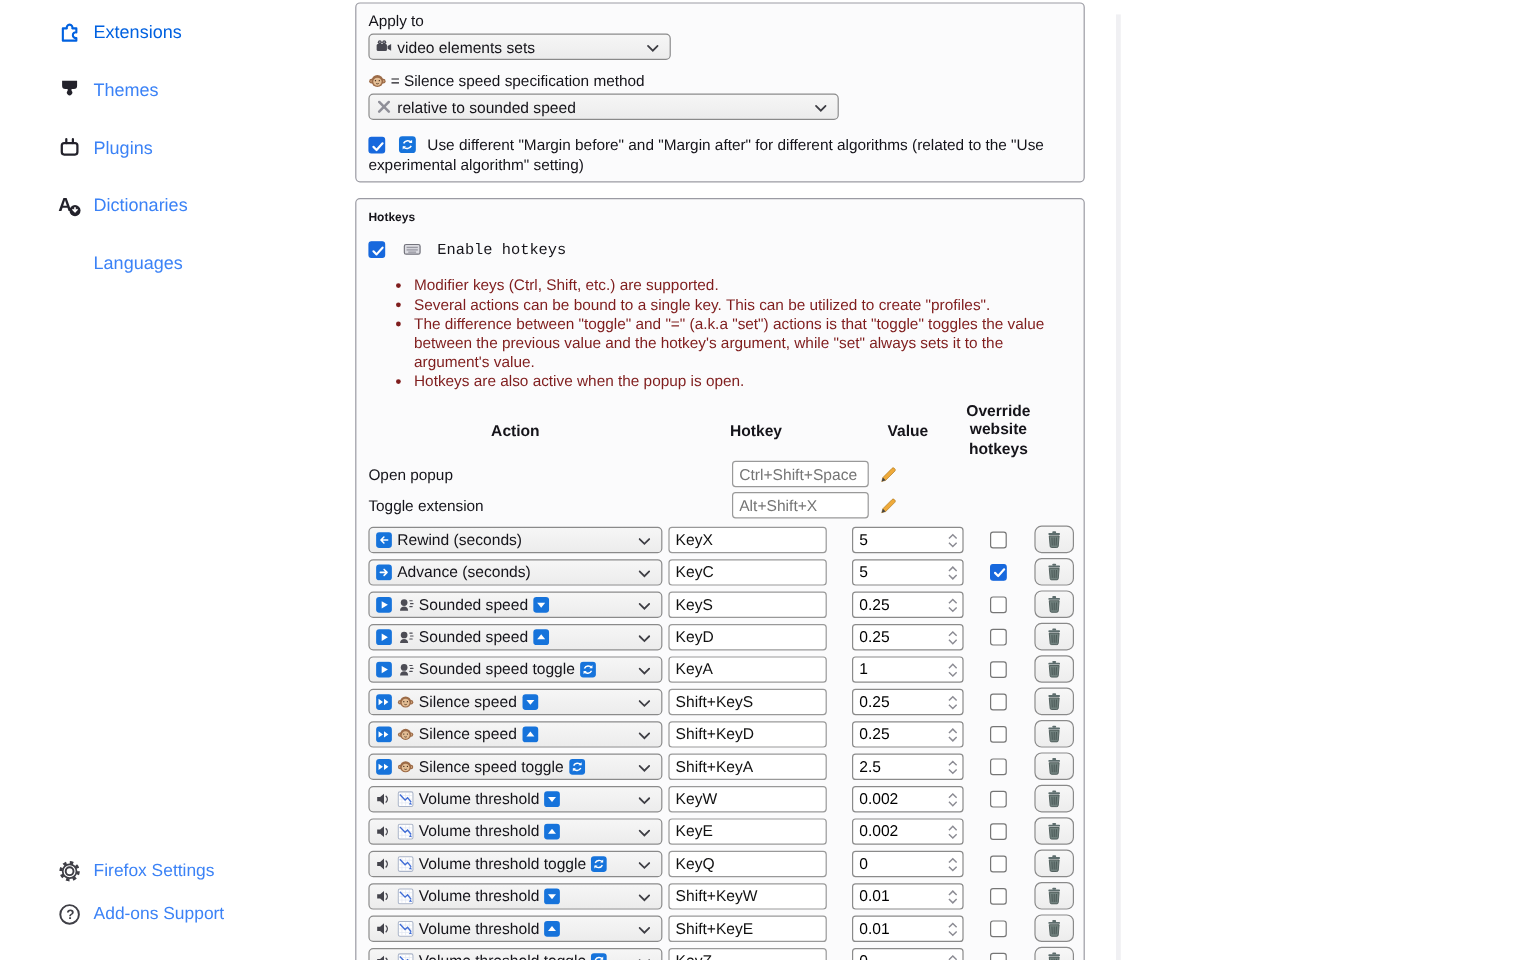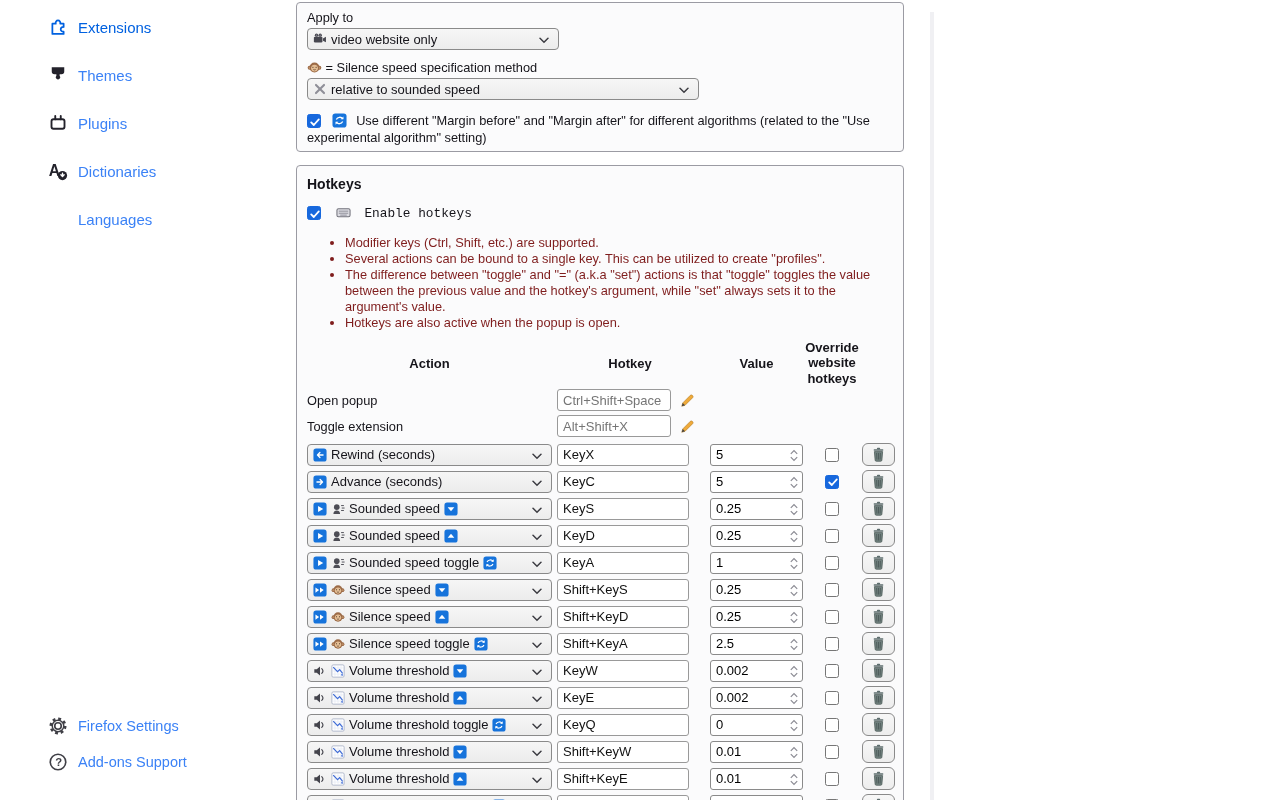--- a/index.html
+++ b/index.html
@@ -46,39 +46,39 @@
   .cb { display:inline-block; width:14px; height:14px; border:1px solid #767676; border-radius:2.5px;
     background:#fff; vertical-align:-3px; cursor:pointer; }
   .cb.checked { background:#1768dd; border-color:#1768dd; }
   .cb svg { width:12px; height:12px; display:block; margin:0.5px; }
 
   .check-row { font-size:12.8px; line-height:16.5px; }
   .check-row .cb { margin-right:7px; }
   .check-row .inline-icon { margin-right:6px; }
 
   
-  .hk-title { font-size:14px; font-weight:bold; margin-bottom:13px; }
+  .hk-title { font-size:10px; font-weight:bold; margin-bottom:13px; }
   .enable-row { font-size:12.8px; margin-bottom:14px;font-family:Liberation Mono, monospace; }
   .enable-row .cb { margin-right:7px; }
   .enable-row .inline-icon { margin-right:6px; }
   ul.notes { margin:0 0 8px 38px; font-size:12.8px; line-height:16px; color:#7f1d1d; }
   ul.notes li { margin-bottom:0; }
 
   .hk-grid-header, .cmd-row, .hkrow { display:grid;
     grid-template-columns:245px 5px 146px 7px 93px 7px 44px 8px 34px; align-items:center; }
   .hk-grid-header { margin-top:6px; min-height:48px; font-size:13px; font-weight:bold; }
   .hk-grid-header .hcell { text-align:center; }
   .h-action { grid-column:1; }
   .h-hotkey { grid-column:3; }
   .h-value { grid-column:5; }
   .h-override { grid-column:7; margin:0 -10px; line-height:15.5px; }
 
   .cmd-row { height:26px; font-size:12.8px; }
   .cmd-label { grid-column:1; }
-  .cmd-input-wrap { grid-column:3 / span 3; display:flex; align-items:center; }
+  .cmd-input-wrap { grid-column:3 / span 3; display:flex; align-items:center;justify-content:center; }
   .hk-input { height:22px; border:1px solid #999; border-radius:3px; background:#fff;
     font-family:"Liberation Sans",sans-serif; font-size:13px; padding:0 5px; color:#111; outline:none; }
   .hk-input.ghost { width:114px; color:#757575; }
   .pencil-btn { width:18px; height:18px; border:none; background:transparent; margin-left:8px; cursor:pointer; padding:0; }
   .pencil-btn svg { width:17px; height:17px; display:block; }
 
   .hkrow { height:27px; }
   .hkrow .fake-select { grid-column:1; width:245px; padding-right:24px; }
   .hkrow .sel-label { white-space:nowrap; }
   .hkrow .hk-input { grid-column:3; width:132px; }
@@ -171,21 +171,21 @@
       <span class="micon">
           <svg viewBox="0 0 16 16" xmlns="http://www.w3.org/2000/svg">
             <circle cx="4" cy="3.6" r="1.9" fill="#474750"></circle>
             <circle cx="8.2" cy="3.6" r="1.9" fill="#474750"></circle>
             <rect x="1" y="5.3" width="9.8" height="6.8" rx="1.4" fill="#474750"></rect>
             <path d="M11.4 7.3l3.4-1.9v6.4l-3.4-1.9z" fill="#474750"></path>
             <circle cx="4" cy="3.6" r="0.8" fill="#8d8d97"></circle>
             <circle cx="8.2" cy="3.6" r="0.8" fill="#8d8d97"></circle>
           </svg>
         </span>
-      <span class="sel-label">video website only</span>
+      <span class="sel-label">video elements sets</span>
       <span class="chev">
           <svg viewBox="0 0 10 7" xmlns="http://www.w3.org/2000/svg">
             <path d="M1 1.2l4 4 4-4" stroke="#3e3e44" stroke-width="1.5" fill="none" stroke-linecap="round"></path>
           </svg>
         </span>
     </div>
 
     <div class="field-label">
       <span class="inline-icon"><svg viewBox="0 0 16 16" xmlns="http://www.w3.org/2000/svg">
             <circle cx="2.8" cy="8.2" r="2.1" fill="#9c6b47"></circle>

